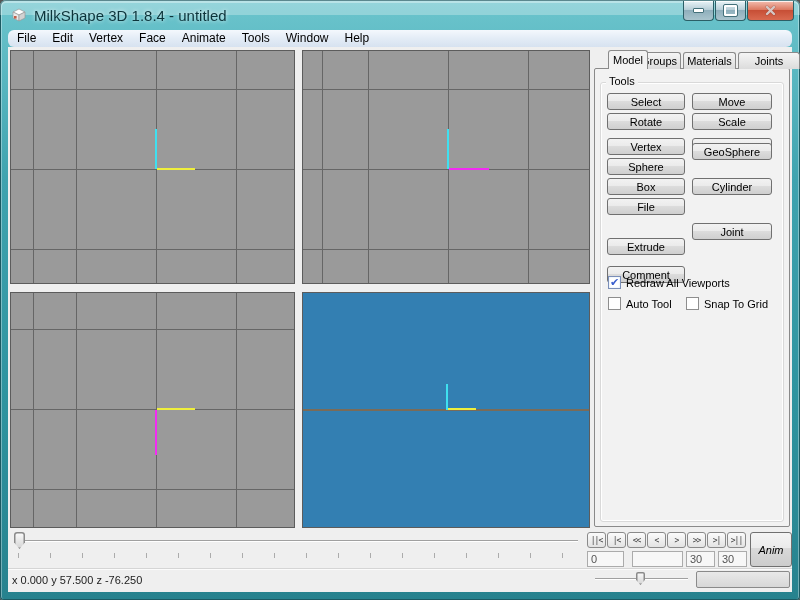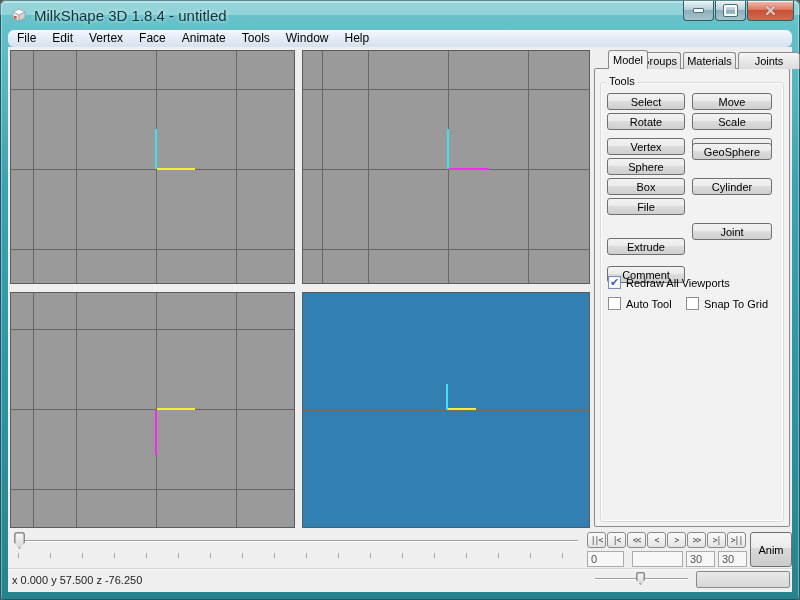--- a/index.html
+++ b/index.html
@@ -69,21 +69,21 @@
     background-image:repeating-linear-gradient(to right,#ababab 0,#ababab 1px,transparent 1px,transparent 32px);}
   .transport{position:absolute;left:587px;top:532px;display:flex;gap:1px;}
   .t-btn{width:19px;height:16px;box-sizing:border-box;border:1px solid #8a8a8a;border-radius:3px;
     background:linear-gradient(180deg,#fbfbfb,#e3e3e3);display:flex;align-items:center;justify-content:center;
     font-family:"DejaVu Sans Mono",monospace;font-size:8px;letter-spacing:-1px;color:#444;padding:0;}
   .frame-field{position:absolute;top:551px;height:16px;box-sizing:border-box;border:1px solid #ababab;
     background:#f7f7f7;font-size:11px;color:#555;padding:0 3px;font-family:"Liberation Sans",sans-serif;}
   .anim-btn{position:absolute;left:750px;top:532px;width:42px;height:35px;box-sizing:border-box;
     border:1px solid #707070;border-radius:3px;font-size:11px;color:#000;
     background:linear-gradient(180deg,#f4f4f4 0%,#ebebeb 45%,#d9d9d9 46%,#cccccc 100%);
-    display:flex;align-items:center;justify-content:center;}
+    display:flex;align-items:center;justify-content:center;font-style:italic;}
   
   .status-groove{position:absolute;left:8px;top:568px;width:784px;height:2px;
     background:linear-gradient(180deg,#d5d5d5 0 50%,#fbfbfb 50% 100%);}
   .status-text{position:absolute;left:12px;top:574px;font-size:11px;color:#222;}
   .speed-track{position:absolute;left:595px;top:578px;width:93px;height:2px;
     background:linear-gradient(180deg,#a0a0a0 0 50%,#ffffff 50% 100%);}
   .speed-thumb{position:absolute;left:636px;top:572px;width:9px;height:13px;
     background:linear-gradient(180deg,#fdfdfd,#d2d2d2);
     clip-path:polygon(0 0,100% 0,100% 60%,50% 100%,0 60%);
     box-shadow:inset 0 0 0 1.5px #8a8a8a;border-radius:2px 2px 0 0;}

